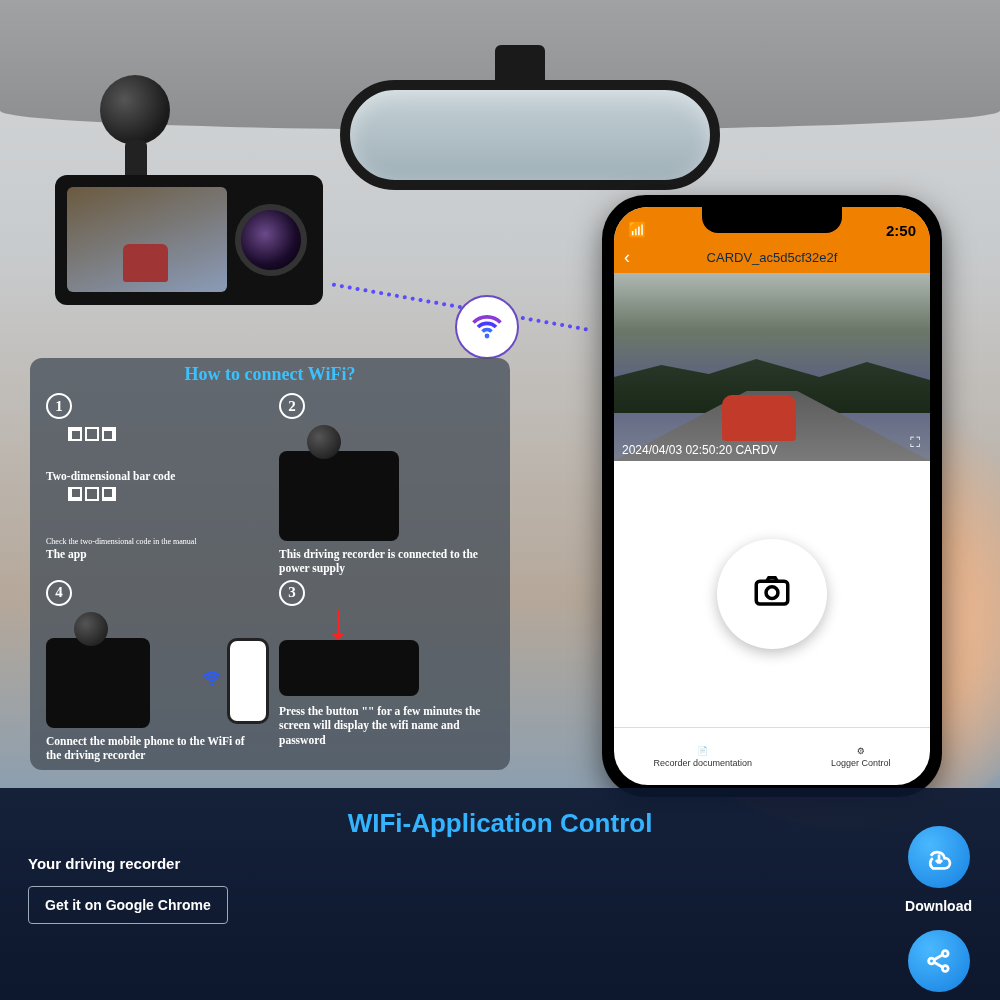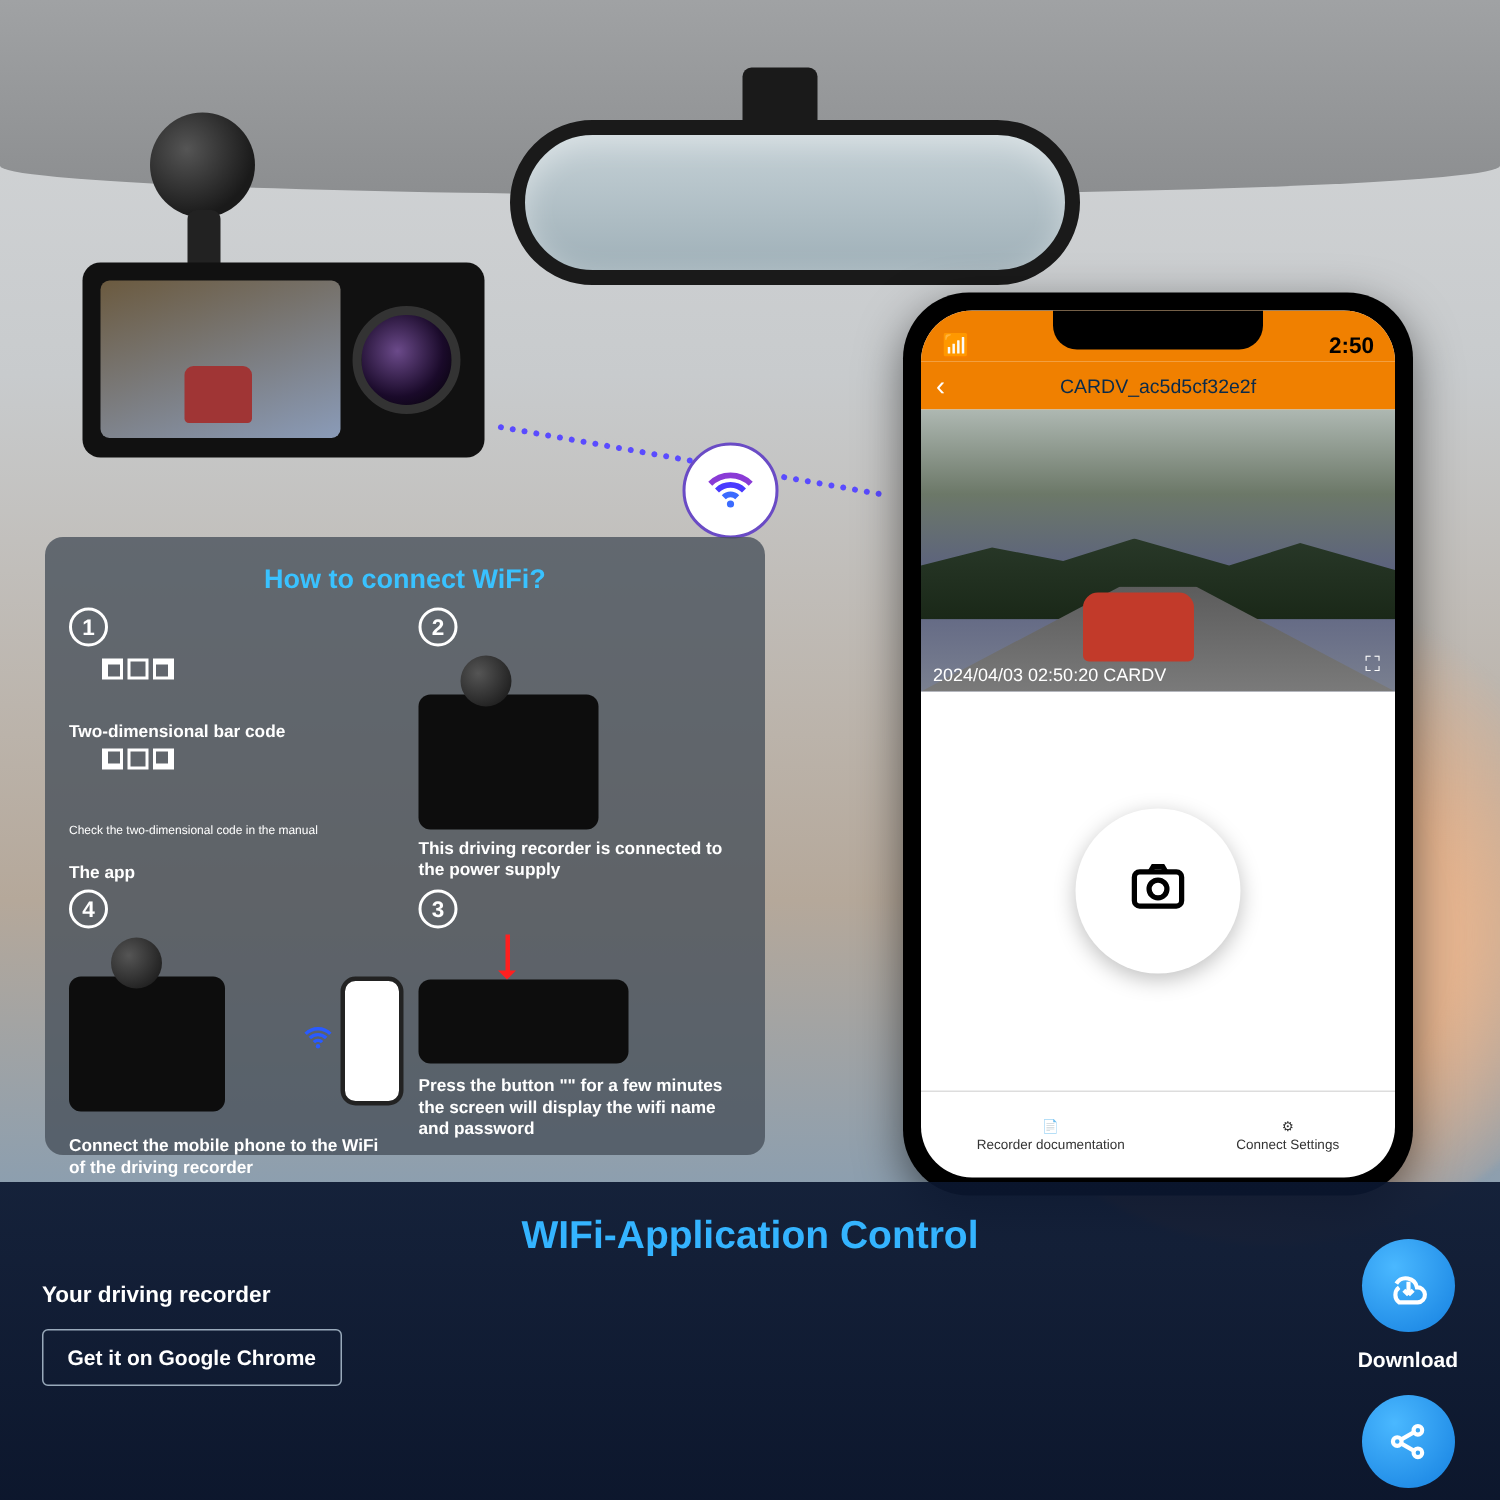--- a/index.html
+++ b/index.html
@@ -92,21 +92,22 @@
   .wifi-badge svg{width:36px;height:36px;}
 
   
   .panel {
     position: absolute;
     top: 358px; left: 30px;
     width: 480px; height: 412px;
     background: rgba(70, 80, 90, 0.78);
     border-radius: 12px;
     color: #fff;
-    padding: 18px 16px;
+    padding: 6px 16px;
+    font-family: Liberation Serif, serif;
   }
   .panel-title {
     text-align: center;
     color: #39c2ff;
     font-weight: bold;
     font-size: 18px;
     margin-bottom: 8px;
   }
   .grid{
     display:grid;
@@ -289,42 +290,42 @@
       </div>
       <div class="cap">Two-dimensional bar code</div>
       <div class="qr">
         <div class="row">
             <span class="sq" style="border-bottom-width:4px;border-left-width:4px"></span>
             <span class="sq"></span>
             <span class="sq" style="border-bottom-width:4px;border-right-width:4px"></span>
           </div>
       </div>
       <div class="tiny" style="margin-top:10px">Check the two-dimensional code in the manual</div>
-      <div class="cap" style="margin-top:16px">The app</div>
+      <div class="cap" style="margin-top:0">The app</div>
     </div>
 
     <div class="cell">
       <span class="numcircle">2</span>
       <div class="cellimg mount" style="margin-top:28px"></div>
       <div class="cap" style="margin-top:6px">This driving recorder is connected to the power supply</div>
     </div>
 
     <div class="cell">
       <span class="numcircle">4</span>
       <div style="position:relative;height:96px;">
         <div class="cellimg mount" style="margin-top:28px;width:104px"></div>
         <span class="miniwifi">
           <svg width="22" height="22" viewBox="0 0 24 24">
               <path d="M3 9c5-5 13-5 18 0M6 12c3.3-3.3 8.7-3.3 12 0M9 15c1.7-1.7 4.3-1.7 6 0" stroke="#2a5bff" stroke-width="2.5" fill="none"></path>
               <circle cx="12" cy="18" r="1.6" fill="#2a5bff"></circle>
             </svg>
         </span>
         <div class="miniphone"></div>
       </div>
-      <div class="cap" style="margin-top:10px">Connect the mobile phone to the WiFi of the driving recorder</div>
+      <div class="cap" style="">Connect the mobile phone to the WiFi of the driving recorder</div>
     </div>
 
     <div class="cell">
       <span class="numcircle">3</span>
       <div class="cellimg side"></div>
       <div class="cap" style="margin-top:8px">Press the button "" for a few minutes the screen will display the wifi name and password</div>
     </div>
   </div>
 </div>
 
@@ -359,21 +360,21 @@
         </span>
       </div>
     </div>
     <div class="bottom-tabs">
       <div class="tab">
         <span>📄</span>
         <span>Recorder documentation</span>
       </div>
       <div class="tab">
         <span>⚙</span>
-        <span>Connect Settings</span>
+        <span>Logger Control</span>
       </div>
     </div>
   </div>
 </div>
 
 <div class="footer">
   <div class="footer-title">WIFi-Application Control</div>
   <div class="footer-sub2">Your driving recorder</div>
   <div class="store-btns">
     <button class="store-btn">Get it on Google Chrome</button>

